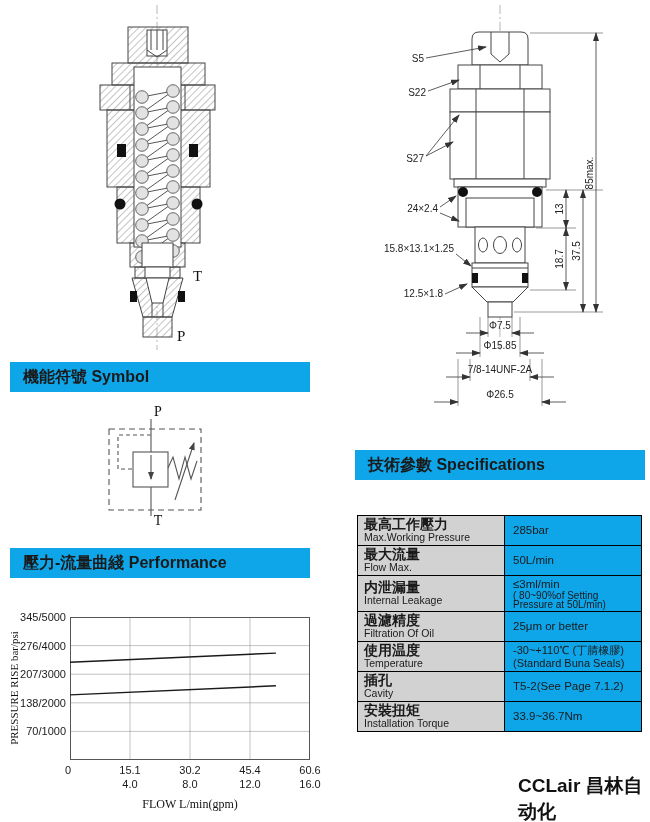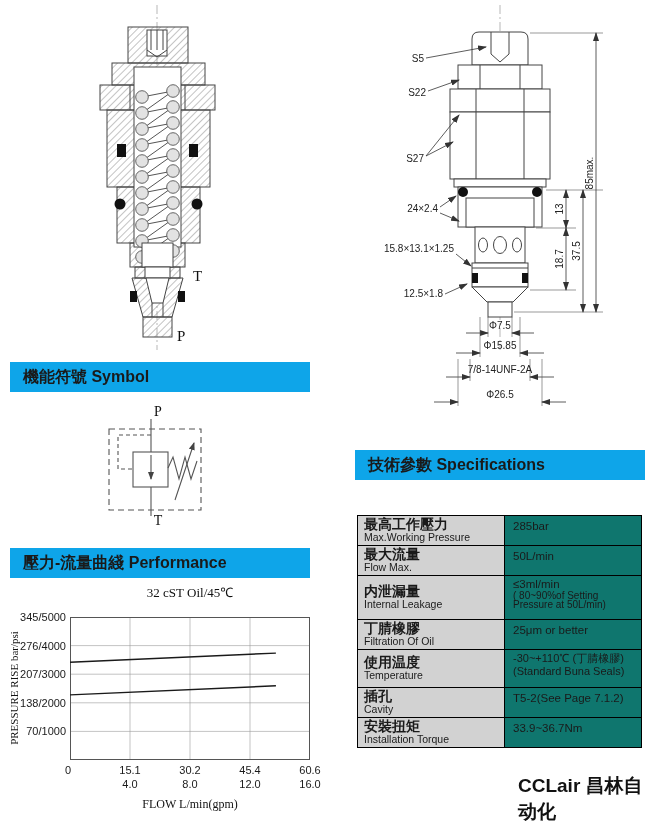--- a/index.html
+++ b/index.html
@@ -33,21 +33,21 @@
   #chart svg{left:60px;top:34px;width:240px;height:143px;}
   .grid{stroke:#9a9a9a;stroke-width:0.6;}
   .pframe{fill:none;stroke:#555;stroke-width:1;}
   .serline{fill:none;stroke:#1a1a1a;stroke-width:1.4;}
   
   #spec-table{position:absolute;left:357px;top:515px;}
   table{border-collapse:collapse;border:1.5px solid #000;width:285px;table-layout:fixed;}
   td{border:1px solid #000;vertical-align:middle;padding:0;}
   tr{height:28px;}
   td.lbl{background:#d2d2d2;width:138px;padding:2px 2px 2px 6px;}
-  td.val{background:#0f766e;padding:2px 2px 10px 8px;}
+  td.val{background:#0ea5e9;padding:2px 2px 2px 8px;}
   .zh{font-size:14px;font-weight:700;line-height:13px;}
   .en{font-size:10.5px;line-height:12px;}
   .v{font-size:11.5px;line-height:13px;}
   .vs{font-size:11px;line-height:12px;}
   .vs.tiny{font-size:10px;line-height:9px;}
   #logo{position:absolute;left:482px;top:773px;font-size:19px;font-weight:700;color:#111;margin-left:36px;}
 </style>
 </head>
 <body>
 
@@ -251,21 +251,20 @@
     <line x1="63" y1="89" x2="63" y2="118"></line>
     <rect x="45" y="54" width="35" height="35" fill="#fff"></rect>
     <line x1="63" y1="57" x2="63" y2="81" marker-end="url(#arrS)"></line>
     <path d="M80,70 L85,59 L91,81 L97,59 L103,81 L109,63"></path>
     <line x1="87" y1="102" x2="106" y2="45" marker-end="url(#arrS)"></line>
     <path d="M63,37 L30,37 L30,71 L45,71" stroke-dasharray="4 3"></path>
   </g>
 </svg>
 
 <div id="chart">
-  <div class="ct">32 cST Oil/45℃</div>
   <div class="yl">PRESSURE RISE bar/psi</div>
   <div class="yt" style="top:28px">345/5000</div>
   <div class="yt" style="top:56.6px">276/4000</div>
   <div class="yt" style="top:85.2px">207/3000</div>
   <div class="yt" style="top:113.8px">138/2000</div>
   <div class="yt" style="top:142.4px">70/1000</div>
   <div class="org">0</div>
   <svg viewBox="0 0 240 143" preserveAspectRatio="none">
     <line class="grid" x1="60" y1="0" x2="60" y2="143"></line>
     <line class="grid" x1="120" y1="0" x2="120" y2="143"></line>
@@ -315,21 +314,21 @@
             <div class="zh">内泄漏量</div>
             <div class="en">Internal Leakage</div>
           </td>
         <td class="val">
             <div class="v">≤3ml/min</div>
             <div class="vs tiny">( 80~90%of Setting Pressure at 50L/min)</div>
           </td>
       </tr>
       <tr>
         <td class="lbl">
-            <div class="zh">丁腈橡膠</div>
+            <div class="zh">過濾精度</div>
             <div class="en">Filtration Of Oil</div>
           </td>
         <td class="val">
             <div class="v">25μm or better</div>
           </td>
       </tr>
       <tr>
         <td class="lbl">
             <div class="zh">使用温度</div>
             <div class="en">Temperature</div>

